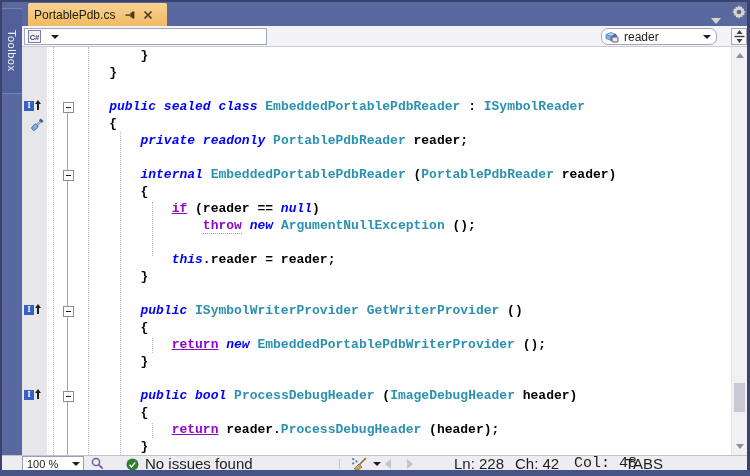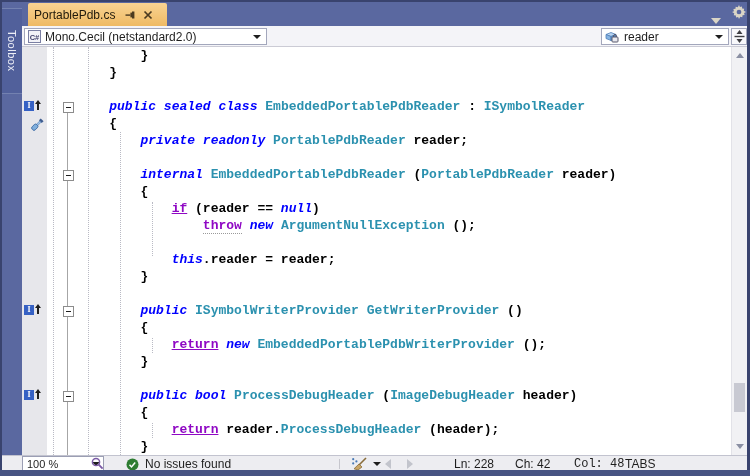--- a/index.html
+++ b/index.html
@@ -61,22 +61,22 @@
   
   .vscroll{left:731px;top:47px;width:16px;height:408px;background:#F1F1F4;border-left:1px solid #E2E2E8;box-sizing:border-box;}
   .vthumb{position:absolute;left:2px;top:336px;width:11px;height:29px;background:#C8C9D2;}
   .sb-arrow-up{position:absolute;left:4px;top:6px;width:0;height:0;border-left:4px solid transparent;
                border-right:4px solid transparent;border-bottom:5px solid #8A8FA3;}
   .sb-arrow-down{position:absolute;left:4px;bottom:6px;width:0;height:0;border-left:4px solid transparent;
                border-right:4px solid transparent;border-top:5px solid #8A8FA3;}
 
   
   .statusbar{left:2px;top:455px;width:745px;height:15px;background:#EDEDF1;border-top:1px solid #C2C3CF;box-sizing:content-box;}
-  .statusbar .cell{position:absolute;font-size:12px;color:#1E1E1E;top:1px;line-height:14px;white-space:nowrap;}
-  .zoom-combo{position:absolute;left:20px;top:0px;width:82px;height:15px;background:#FFFFFF;
+  .statusbar .cell{position:absolute;font-size:15px;color:#1E1E1E;top:1px;line-height:14px;white-space:nowrap;}
+  .zoom-combo{position:absolute;left:20px;top:0px;width:62px;height:15px;background:#FFFFFF;
               border:1px solid #9B9EB3;box-sizing:border-box;display:flex;align-items:center;}
   .zoom-combo .lbl{font-size:11px;color:#1E1E1E;padding-left:4px;flex:1;}
   .zoom-combo .arr{width:0;height:0;border-left:4px solid transparent;border-right:4px solid transparent;
                    border-top:4px solid #1E1E1E;margin-right:3px;}
   .vsep{position:absolute;top:3px;width:1px;height:10px;background:#C6C6CD;}
   .tri-left{position:absolute;width:0;height:0;border-top:5px solid transparent;border-bottom:5px solid transparent;
             border-right:6px solid #C2C4CC;}
   .tri-right{position:absolute;width:0;height:0;border-top:5px solid transparent;border-bottom:5px solid transparent;
             border-left:6px solid #C2C4CC;}
   .bottom-strip{left:0;top:470px;width:750px;height:6px;background:#475483;}
@@ -121,24 +121,23 @@
   </div>
 
   <div class="abs navbar">
     <div class="combo" style="left:2px;width:243px;">
       <span class="ic">
         <svg width="13" height="13">
             <rect x="0.5" y="0.5" width="12" height="12" fill="#F2F2F7" stroke="#7A7FA3"></rect>
             <text x="6.5" y="9.5" font-size="7.5" font-weight="bold" fill="#41416B" text-anchor="middle" font-family="Liberation Sans,sans-serif">C#</text>
           </svg>
       </span>
-      <span class="lbl">Mono.Cecil (netstandard2.0)</span>
       <span class="arr"></span>
     </div>
-    <div class="combo" style="left:579px;width:128px;">
+    <div class="combo" style="left:579px;width:116px;border-radius:7px;">
       <span class="ic">
         <svg width="15" height="13">
             <path d="M1 4.5 6 2.5l5 2-5 2z" fill="#B9D4F0" stroke="#4F7FB8" stroke-width="0.8"></path>
             <path d="M1 4.5v4l5 2v-4z" fill="#86B3E2" stroke="#4F7FB8" stroke-width="0.8"></path>
             <path d="M11 4.5v4l-5 2v-4z" fill="#639BD2" stroke="#4F7FB8" stroke-width="0.8"></path>
             <rect x="7" y="7" width="6" height="5" rx="0.8" fill="#E8E8EE" stroke="#56566B"></rect>
             <path d="M8.6 7V5.9a1.4 1.4 0 0 1 2.8 0V7" fill="none" stroke="#56566B"></path>
           </svg>
       </span>
       <span class="lbl">reader</span>

